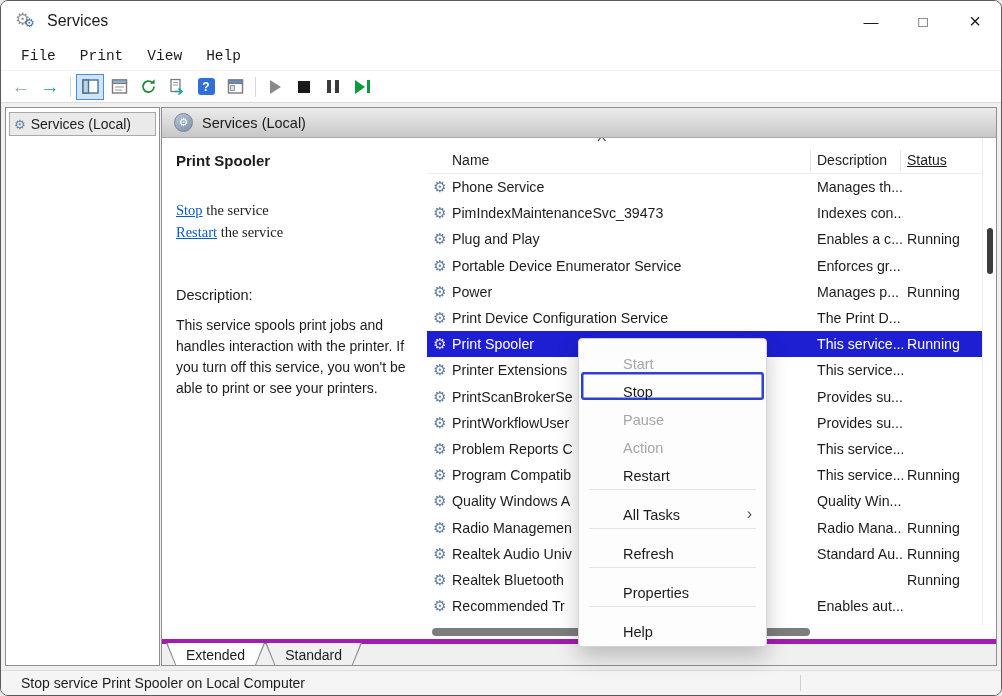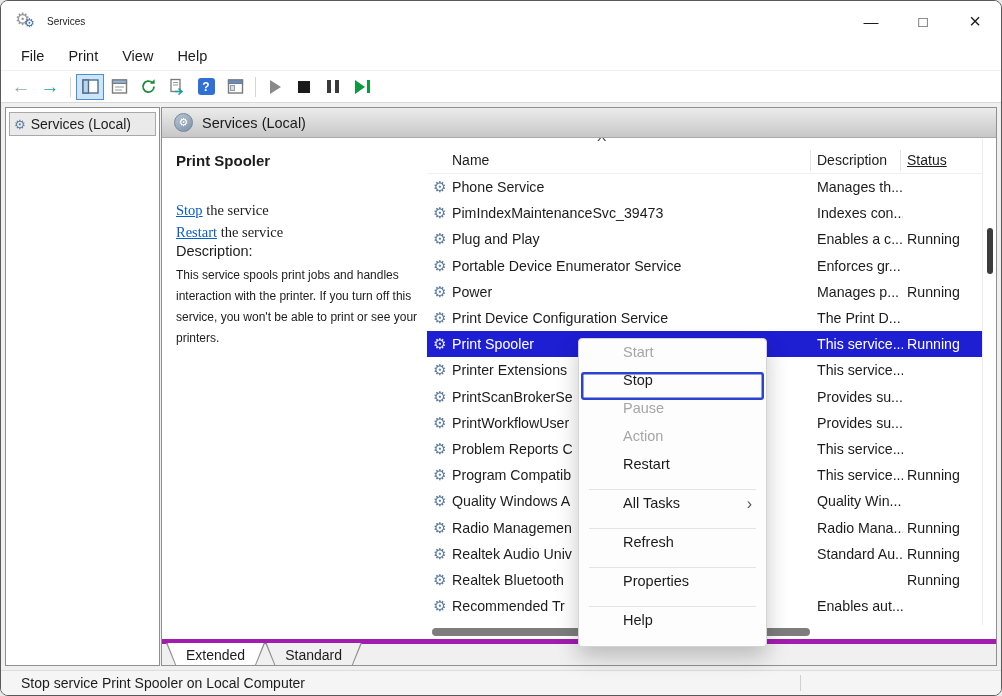--- a/index.html
+++ b/index.html
@@ -6,27 +6,27 @@
   html,body { width:1002px; height:696px; }
   body { font-family:"Liberation Sans","DejaVu Sans",sans-serif; font-size:14px; color:#1c1c1c; background:#e8e8e8; }
 
   .window { position:absolute; inset:0; border:1px solid #5a5a5a; border-radius:8px; overflow:hidden; background:#f0f0f0; }
 
   
   .titlebar { position:absolute; top:0; left:0; right:0; height:40px; background:#ffffff; display:flex; align-items:center; }
   .app-icon { margin-left:14px; position:relative; width:22px; height:22px; }
   .app-icon .gear-big { position:absolute; left:0; top:-1px; font-size:17px; color:#9a9a9a; }
   .app-icon .gear-small { position:absolute; left:9px; top:6px; font-size:12px; color:#3f6fb5; }
-  .title-text { margin-left:10px; font-size:10px; }
+  .title-text { margin-left:10px; font-size:16px; }
   .caption-controls { margin-left:auto; display:flex; height:100%; }
   .cap-btn { width:52px; height:100%; display:flex; align-items:center; justify-content:center; font-size:15px; color:#1c1c1c; cursor:default; }
   .cap-btn.close { font-size:20px; }
 
   
-  .menubar { position:absolute; top:40px; left:0; right:0; height:30px; background:#fff; display:flex; align-items:center; padding-left:8px; border-bottom:1px solid #f0f0f0; }
+  .menubar { position:absolute; top:40px; left:0; right:0; height:30px; background:#fff; display:flex; align-items:center; padding-left:8px; border-bottom:1px solid #f0f0f0;font-family:Liberation Mono, monospace; }
   .menu-top-item { padding:4px 12px; font-size:14.5px; }
 
   
   .toolbar { position:absolute; top:70px; left:0; right:0; height:32px; background:#fff; display:flex; align-items:center; padding-left:6px; border-bottom:1px solid #d9d9d9; }
   .tb-btn { width:28px; height:26px; display:flex; align-items:center; justify-content:center; margin-right:1px; border:1px solid transparent; }
   .tb-btn.active { background:#cfe4f7; border:1px solid #4a90d9; }
   .tb-sep { width:1px; height:20px; background:#d6d6d6; margin:0 5px; }
   .arrow-glyph { font-size:19px; font-weight:bold; }
   .arrow-back { color:#8fa8a8; }
   .arrow-fwd { color:#1d9e9e; }
@@ -50,22 +50,22 @@
   .pane-header .hdr-icon { width:19px; height:19px; border-radius:50%; background:linear-gradient(145deg,#b9c6d4,#7e93a8); color:#fff; font-size:11px; display:flex; align-items:center; justify-content:center; margin-right:9px; border:1px solid #748699; }
   .pane-header .hdr-title { font-size:14.5px; color:#1a1a1a; }
 
   .pane-content { position:absolute; top:30px; left:0; right:0; bottom:26px; background:#fff; }
 
   
   .detail { position:absolute; left:0; top:0; bottom:0; width:265px; padding:14px 6px 0 14px; }
   .detail .svc-title { font-weight:bold; font-size:15px; }
   .detail .links { margin-top:30px; line-height:22px; font-size:14.5px;font-family:Liberation Serif, serif; }
   .detail a.link { color:#0a5ccc; text-decoration:underline; cursor:pointer; }
-  .detail .desc-label { font-size:14.5px; }
-  .detail .desc-text { margin-top:6px; font-size:12px; line-height:21px; width:252px; }
+  .detail .desc-label { margin-top:44px; font-size:14.5px; }
+  .detail .desc-text { margin-top:12px; font-size:14px; line-height:21px; width:252px; }
 
   
   .list-area { position:absolute; left:265px; right:14px; top:0; bottom:14px; overflow:hidden; }
   .list-header { position:relative; height:36px; border-bottom:1px solid #f0f0f0; }
   .list-header .hcell { position:absolute; bottom:5px; font-size:14px; color:#1c1c1c; }
   .hcell.h-name { left:25px; }
   .hcell.h-desc { left:390px; }
   .hcell.h-status { left:480px;text-decoration:underline; }
   .hdr-div { position:absolute; top:12px; bottom:2px; width:1px; background:#e3e3e3; }
   .hdr-div.d1 { left:383px; } .hdr-div.d2 { left:473px; }
@@ -95,21 +95,21 @@
   .tab.active .tab-shape::after { background:#ffffff; }
   .tab .tab-label { position:relative; z-index:2; }
 
   
   .statusbar { position:absolute; left:0; right:0; bottom:0; height:25px; background:#f5f5f5; border-top:1px solid #dcdcdc; display:flex; align-items:center; }
   .statusbar .status-text { margin-left:20px; font-size:14px; }
   .statusbar .status-div { position:absolute; right:200px; top:4px; bottom:4px; width:1px; background:#d0d0d0; }
 
   
   .context-menu { position:absolute; left:577px; top:337px; width:189px; background:#fdfdfd; border:1px solid #d4d4d4; border-radius:4px; box-shadow:0 10px 22px rgba(0,0,0,.22); padding:5px 0 6px 0; z-index:50; }
-  .menu-item { position:relative; height:28px; display:flex; align-items:flex-start; padding-left:44px; padding-right:10px; font-size:14.5px; color:#1b1b1b; }
+  .menu-item { position:relative; height:28px; display:flex; align-items:flex-end; padding-left:44px; padding-right:10px; font-size:14.5px; color:#1b1b1b; }
   .menu-item.disabled { color:#a6a6a6; }
   .menu-item.focused { box-shadow:inset 0 0 0 2.5px #2b43cf; border-radius:3px; margin:0 2px; padding-left:42px; }
   .menu-item .sub-arrow { position:absolute; right:14px; font-size:16px; color:#555; visibility:hidden; }
   .menu-item.has-sub .sub-arrow { visibility:visible; }
   .menu-sep { height:1px; background:#e4e4e4; margin:5px 10px; }
 
   svg.ticon { width:17px; height:17px; display:block; }
 </style>
 </head>
 <body>

